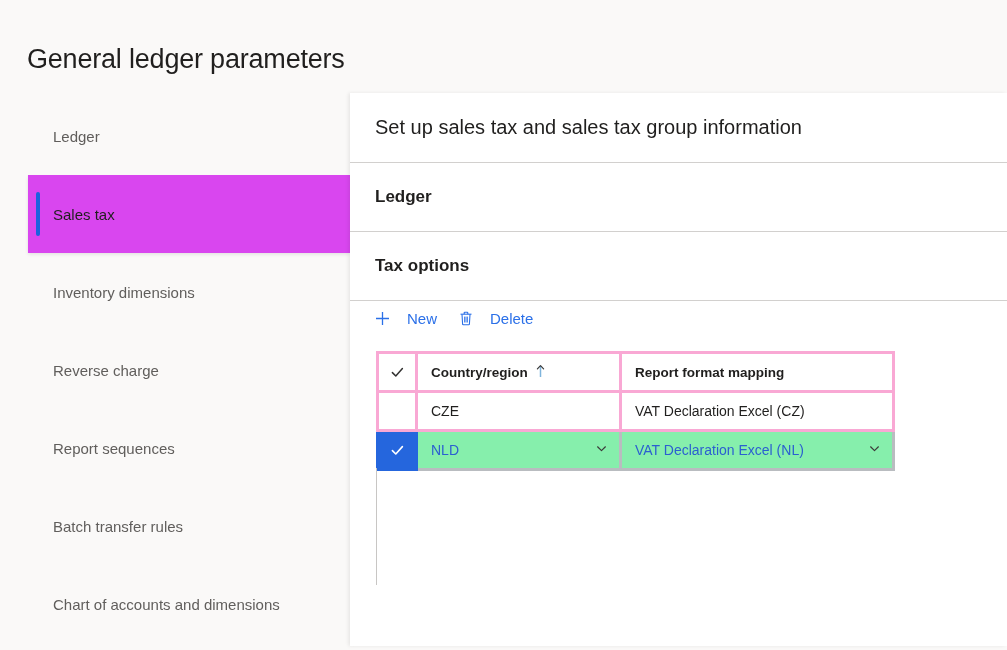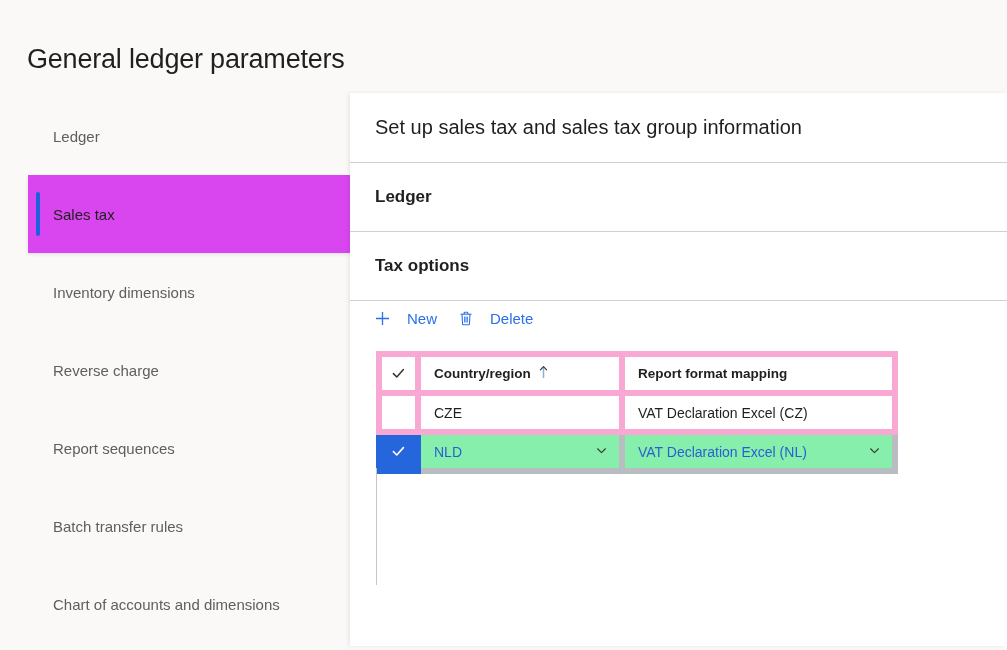--- a/index.html
+++ b/index.html
@@ -138,21 +138,21 @@
     margin-top: 16px;
     margin-left: 26px;
     position: relative;
   }
   table.grid {
     border-collapse: collapse;
     table-layout: fixed;
     font-size: 14px;
   }
   table.grid th, table.grid td {
-    border: 6px solid #f9a8d4;
+    border: 3px solid #f9a8d4;
     padding: 0;
     height: 39px;
     box-sizing: border-box;
     text-align: left;
     font-weight: 400;
     vertical-align: middle;
   }
   th.col-check, td.col-check { width: 39px; text-align: center; }
   th.col-country, td.col-country { width: 204px; }
   th.col-mapping, td.col-mapping { width: 273px; }

